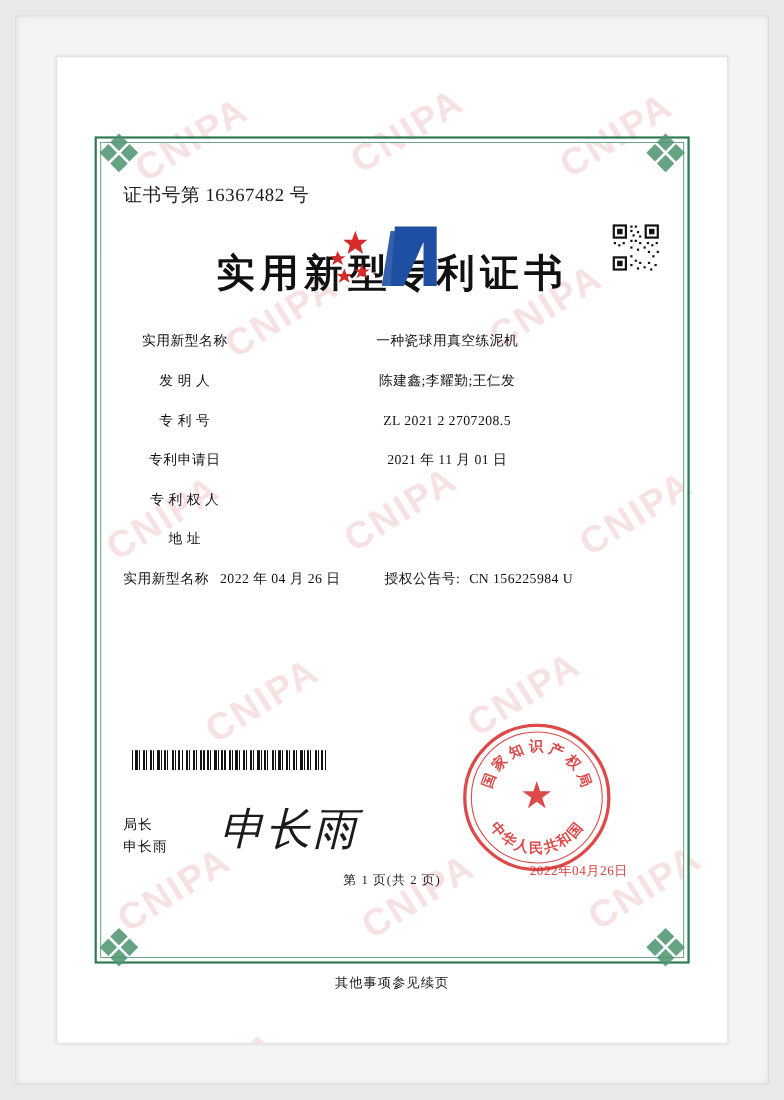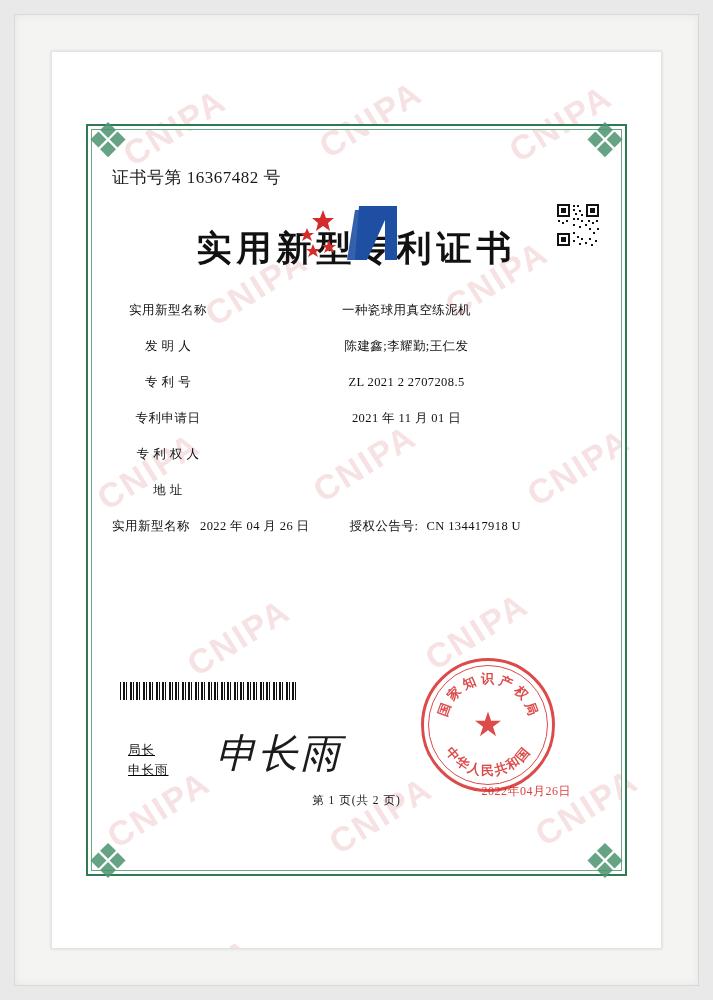--- a/index.html
+++ b/index.html
@@ -170,24 +170,23 @@
       90deg,
       #111 0px, #111 1px, #fff 1px, #fff 3px,
       #111 3px, #111 5px, #fff 5px, #fff 6px,
       #111 6px, #111 7px, #fff 7px, #fff 10px,
       #111 10px, #111 12px, #fff 12px, #fff 13px
     );
   }
 
   .sign-area {
     position: absolute;
-    left: 16px;
+    left: 0;
     bottom: 72px;
     width: 100%;
-    text-decoration: underline;
   }
   .sign-label {
     font-size: 12.5px;
     line-height: 1.6;
     color: #111;
     letter-spacing: 1px;
   }
   .signature {
     position: absolute;
     left: 88px;
@@ -391,21 +390,21 @@
             </div>
             <div class="field-row">
               <div class="field-label">地 址</div>
             </div>
           </div>
 
         <div class="field-row dual">
           <div class="field-label">实用新型名称</div>
           <div class="field-value">2022 年 04 月 26 日</div>
           <div class="field-label2">授权公告号:</div>
-          <div class="field-value">CN 134417918 U</div>
+          <div class="field-value">CN 156225984 U</div>
         </div>
 
 
         <div class="barcode"></div>
 
         <div class="sign-area">
           <div class="sign-label">局长</div>
           <div class="sign-label">申长雨</div>
           <div class="signature">申长雨</div>
         </div>
@@ -430,16 +429,17 @@
               <span style="transform: translate(13.1929px, 44.0675px) rotate(-16.6667deg) translate(-50%, -50%);">共</span>
               <span style="transform: translate(25.2774px, 38.4324px) rotate(-33.3333deg) translate(-50%, -50%);">和</span>
               <span style="transform: translate(35.238px, 29.5682px) rotate(-50deg) translate(-50%, -50%);">国</span>
             </div>
         </div>
         <div class="seal-date">2022年04月26日</div>
 
         <div class="page-no">第 1 页(共 2 页)</div>
       </div>
 
+      <div class="footer-note">其他事项参见续页</div>
 
     </div>
   </div>
 </div>
 
 </body></html>

